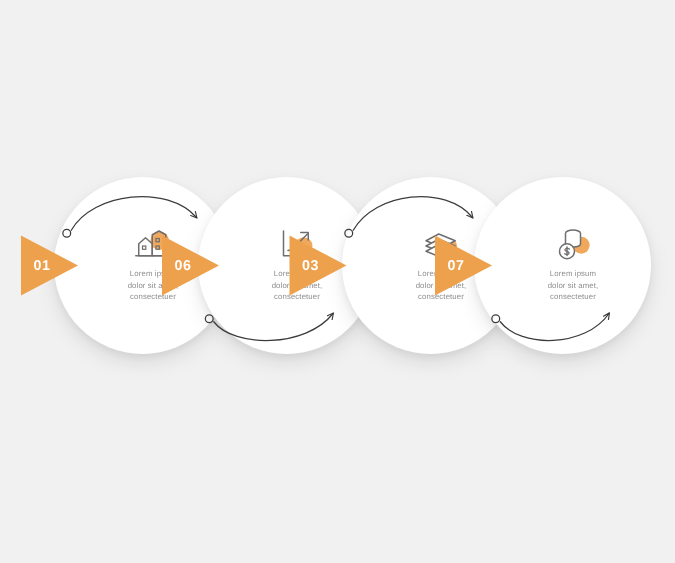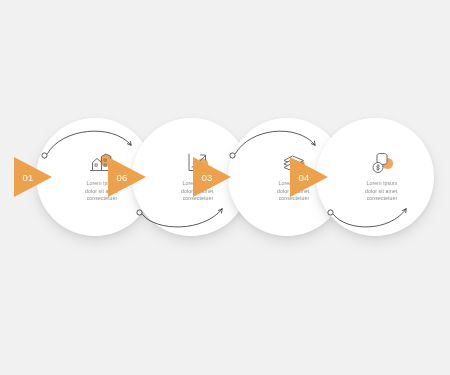--- a/index.html
+++ b/index.html
@@ -65,21 +65,21 @@
   .marker.m3{left:191px; top:154px;}
   .marker.m4{left:288px; top:154px;}
   .marker-num{
     position:absolute;
     left:0;top:0;
     width:32px;height:46px;
     display:flex;
     align-items:center;
     justify-content:center;
     font-size:9.5px;
-    font-weight:normal;
+    font-weight:bold;
     color:#ffffff;
     letter-spacing:0.3px;
     font-family:"Liberation Sans", sans-serif;
     pointer-events:none;
   }
 
   
   .connector{position:absolute;left:0;top:0;width:450px;height:375px;}
 </style>
 </head>
@@ -200,16 +200,16 @@
     <svg width="44" height="46" viewBox="0 0 44 46">
       <path d="M2,3 L2,43 L40,23 Z" fill="#eda14c"></path>
     </svg>
     <div class="marker-num">03</div>
   </div>
 
   <div class="marker m4">
     <svg width="44" height="46" viewBox="0 0 44 46">
       <path d="M2,3 L2,43 L40,23 Z" fill="#eda14c"></path>
     </svg>
-    <div class="marker-num">04</div>
+    <div class="marker-num">07</div>
   </div>
 
 </div>
 
 </body></html>

